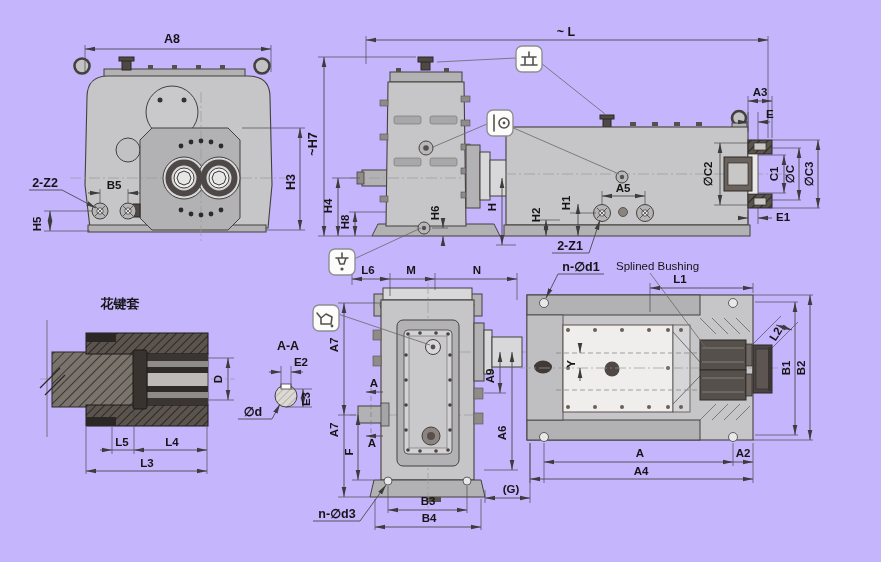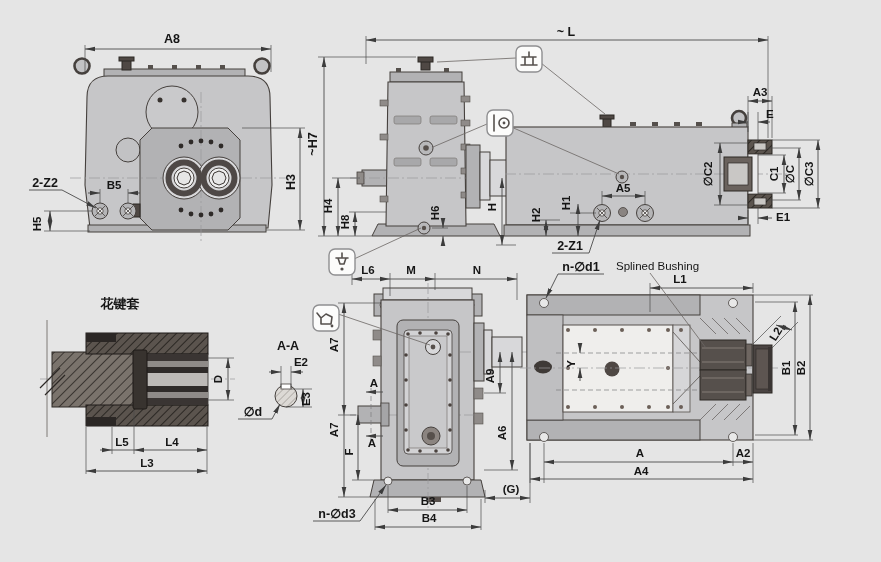--- a/index.html
+++ b/index.html
@@ -1,16 +1,16 @@
 <!DOCTYPE html>
 <html><head>
 <meta charset="utf-8">
 <style>
   html,body{margin:0;padding:0;background:#fff;}
-  .stage{position:relative;width:881px;height:562px;background:#e5e5e5;overflow:hidden;
+  .stage{position:relative;width:881px;height:562px;background:#c4b5fd;overflow:hidden;
          font-family:"Liberation Sans",sans-serif;}
   svg{display:block}
   .body{fill:#c6c6c8;stroke:#45403d;stroke-width:1.1}
   .body2{fill:#b2b2b4;stroke:#45403d;stroke-width:1}
   .body3{fill:#d8d8da;stroke:#45403d;stroke-width:1}
   .plate{fill:#efeeec;stroke:#57504d;stroke-width:1}
   .dk{fill:#4f4844;stroke:#2c2825;stroke-width:1}
   .dim{stroke:#4a4a4a;stroke-width:.9;fill:none}
   .ext{stroke:#4a4a4a;stroke-width:.7;fill:none}
   .ldr{stroke:#6b6663;stroke-width:.8;fill:none}

